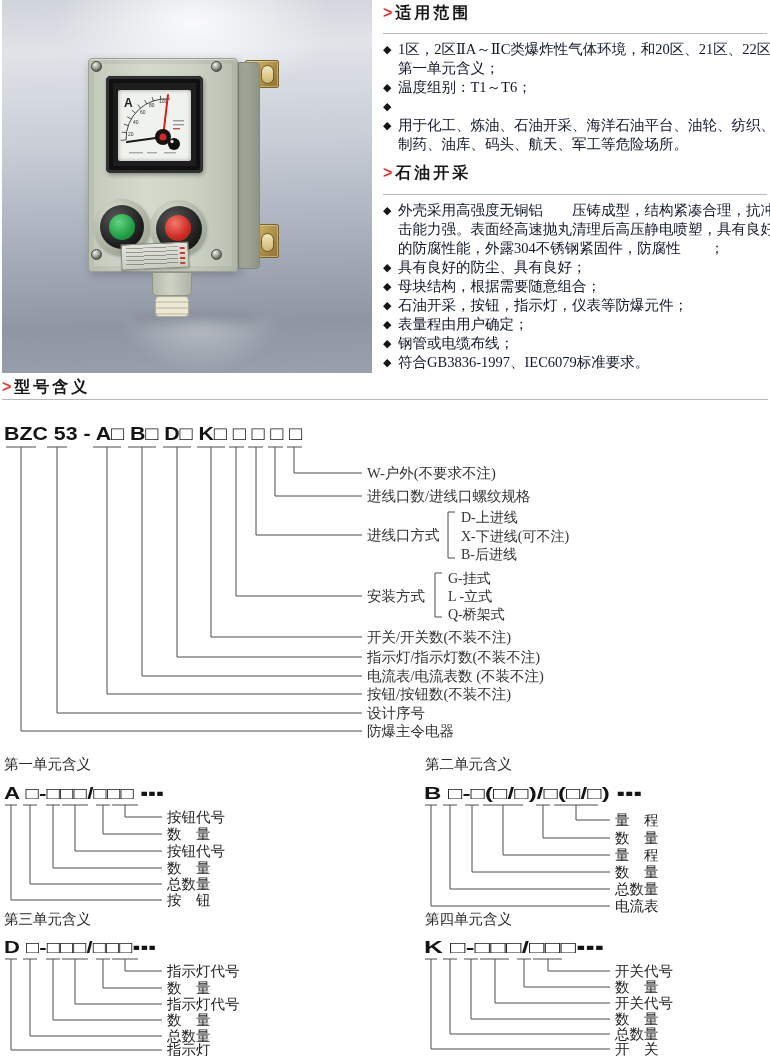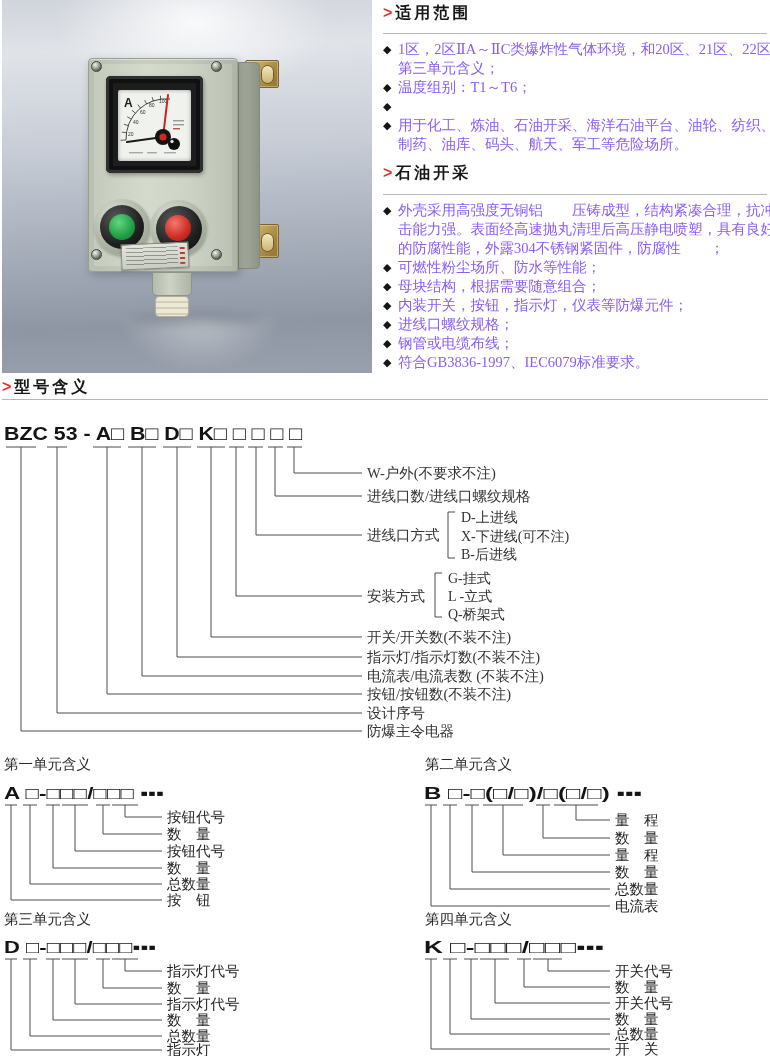--- a/index.html
+++ b/index.html
@@ -55,21 +55,21 @@
          background:repeating-linear-gradient(180deg,#ece8d6 0 4px,#d3ceb8 4px 6px);}
   
   .sec-head{position:absolute;font-weight:bold;font-size:16px;letter-spacing:3px;color:#161616;
             white-space:nowrap;}
   .sec-head .gt{color:#e5352b;letter-spacing:0;margin-right:3px;}
   .rule{position:absolute;height:1px;background:#b8b8b8;}
   .blist{position:absolute;width:392px;}
   .bullet{display:flex;}
   .bm{flex:0 0 15px;font-size:11px;line-height:19px;color:#151515;}
   .bt{font-family:"Liberation Serif","DejaVu Serif",serif;font-size:14.5px;line-height:19px;
-      color:#8b5cf6;white-space:nowrap;}
+      color:#0f172a;white-space:nowrap;}
   
   svg.diagram{position:absolute;left:0;top:0;pointer-events:none;}
   svg.diagram path{stroke:#4d4d4d;stroke-width:1;fill:none;}
   .code{font-family:"Liberation Sans","DejaVu Sans",sans-serif;font-weight:bold;font-size:19px;fill:#141414;}
   .ucode{font-family:"Liberation Sans","DejaVu Sans",sans-serif;font-weight:bold;font-size:17px;fill:#141414;}
   .lbl{font-family:"Liberation Serif","DejaVu Serif",serif;font-size:14.5px;fill:#333;}
   .opt{font-family:"Liberation Serif","DejaVu Serif",serif;font-size:14px;fill:#333;}
   .uhead{font-family:"Liberation Serif","DejaVu Serif",serif;font-size:14.5px;fill:#2a2a2a;}
   .ulbl{font-family:"Liberation Sans","DejaVu Sans",sans-serif;font-size:14.5px;fill:#222;}
   
@@ -142,21 +142,21 @@
   <div class="sec-head" style="left:383px;top:3px;">
     <span class="gt">&gt;</span><span>适用范围</span>
   </div>
   <div class="rule" style="left:383px;top:33px;width:384px;"></div>
 
   <div class="blist" style="left:383px;top:40px;">
     <div class="bullet">
       <span class="bm">◆</span>
       <div class="bt">
           <div>1区，2区ⅡA～ⅡC类爆炸性气体环境，和20区、21区、22区</div>
-        <div>第三单元含义；</div>
+        <div>第一单元含义；</div>
         </div>
     </div>
     <div class="bullet">
       <span class="bm">◆</span>
       <div class="bt">
           <div>温度组别：T1～T6；</div>
         </div>
     </div>
     <div class="bullet">
       <span class="bm">◆</span>
@@ -180,39 +180,39 @@
       <span class="bm">◆</span>
       <div class="bt">
           <div>外壳采用高强度无铜铝　　压铸成型，结构紧凑合理，抗冲</div>
         <div>击能力强。表面经高速抛丸清理后高压静电喷塑，具有良好</div>
         <div>的防腐性能，外露304不锈钢紧固件，防腐性　　；</div>
         </div>
     </div>
     <div class="bullet">
       <span class="bm">◆</span>
       <div class="bt">
-          <div>可燃性粉尘场所、防水等性能；</div>
+          <div>具有良好的防尘、具有良好；</div>
         </div>
     </div>
     <div class="bullet">
       <span class="bm">◆</span>
       <div class="bt">
           <div>母块结构，根据需要随意组合；</div>
         </div>
     </div>
     <div class="bullet">
       <span class="bm">◆</span>
       <div class="bt">
-          <div>内装开关，按钮，指示灯，仪表等防爆元件；</div>
-        </div>
-    </div>
-    <div class="bullet">
-      <span class="bm">◆</span>
-      <div class="bt">
-          <div>进线口螺纹规格；</div>
+          <div>石油开采，按钮，指示灯，仪表等防爆元件；</div>
+        </div>
+    </div>
+    <div class="bullet">
+      <span class="bm">◆</span>
+      <div class="bt">
+          <div>表量程由用户确定；</div>
         </div>
     </div>
     <div class="bullet">
       <span class="bm">◆</span>
       <div class="bt">
           <div>钢管或电缆布线；</div>
         </div>
     </div>
     <div class="bullet">
       <span class="bm">◆</span>

